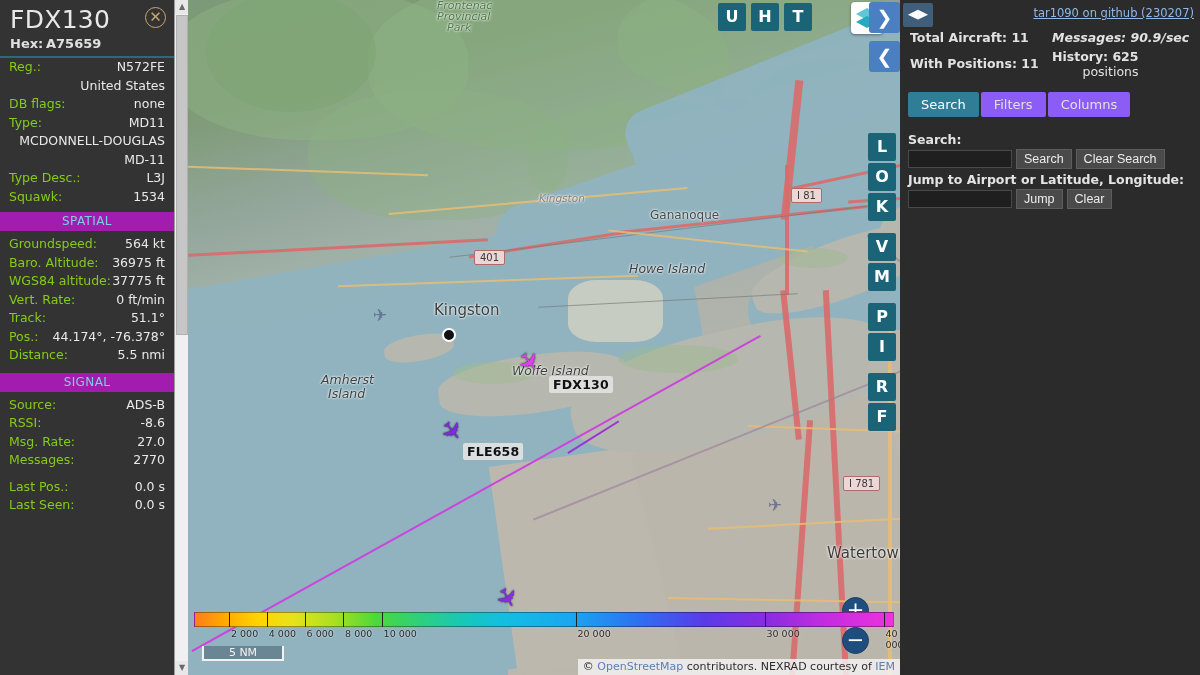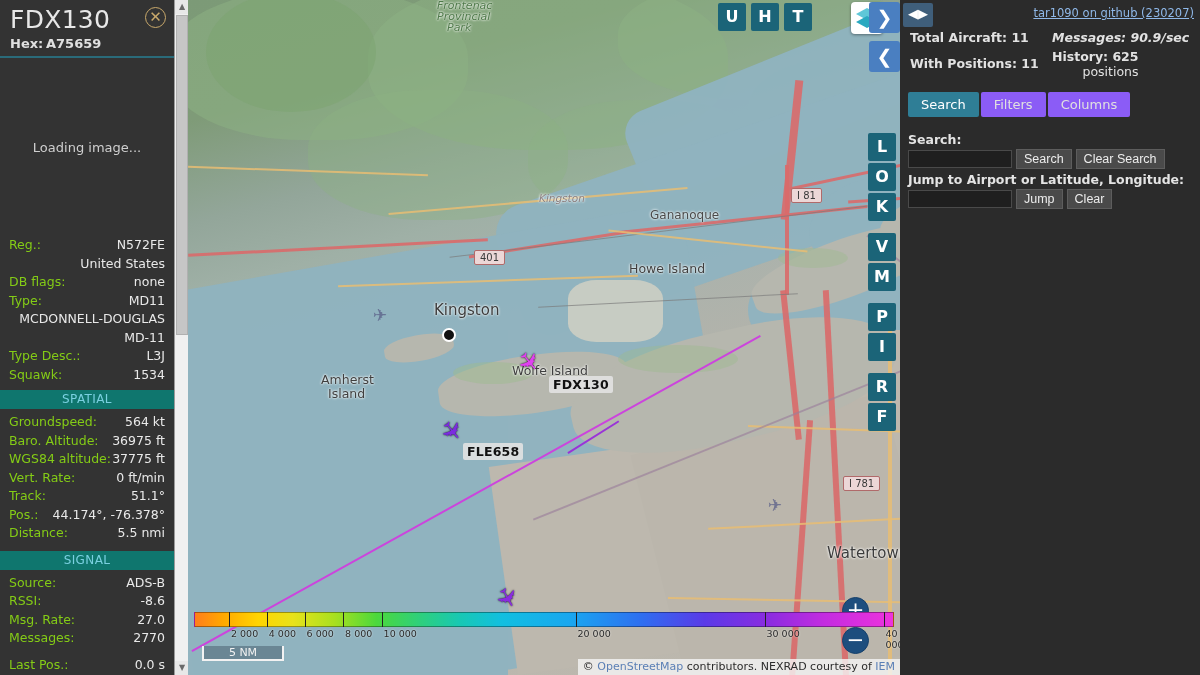--- a/index.html
+++ b/index.html
@@ -53,21 +53,21 @@
     height: 178px; display: flex; align-items: center; justify-content: center;
     color: #cfcfcf; font-size: 13px; background: #333;
   }
 
   .kv { display: flex; justify-content: space-between; padding: 0 9px; line-height: 18.5px; }
   .kv .k { color: #84cc16; white-space: nowrap; }
   .kv .v { color: #e9e9e9; text-align: left; white-space: nowrap; }
   .kv.full { justify-content: flex-end; }
 
   .sect-hdr {
-    background: #0f766e; color: #7ad0e0; text-align: center;
+    background: #a21caf; color: #7ad0e0; text-align: center;
     font-size: 12px; letter-spacing: 0.4px; line-height: 19px;
     margin-top: 6px; font-weight: 400;
   }
   .sect-body { padding: 4px 0 2px 0; }
   .gap { height: 6px; }
 
   
   #map {
     position: absolute; left: 188px; top: 0; width: 712px; height: 675px;
     overflow: hidden; background: #8fa9b3;
@@ -112,21 +112,21 @@
   .road.admin { background: #9b7f9b; height: 2px; opacity: .65; }
 
   .maplabel {
     position: absolute; color: #4a4a4a; font-size: 12px;
     text-shadow: 0 0 3px rgba(255,255,255,.95), 0 0 2px rgba(255,255,255,.95);
     white-space: nowrap; pointer-events: none;
   }
   .maplabel.city { font-size: 15px; color: #3c3c3c; }
   .maplabel.small { font-size: 10.5px; }
   .maplabel.park { color: #4f7a4a; font-style: italic; font-size: 11px; text-align:center; line-height:12px;}
-  .maplabel.isle { color: #3f3f3f; font-size: 12.5px; padding-left: 44px; }
+  .maplabel.isle { font-style: italic; color: #3f3f3f; font-size: 12.5px; padding-left: 44px; }
   .maplabel.faint { color: #8a7f7f; font-style: italic; }
   .shield {
     position: absolute; background: #ecd7d7; border: 1px solid #b06a6a;
     color: #3a3a3a; font-size: 10px; padding: 1px 5px; border-radius: 2px;
     white-space: nowrap;
   }
 
   
   .mbtn {
     position: absolute; background: #1b6478; color: #fff;
@@ -245,23 +245,20 @@
   <div id="sidebar">
     <div class="ac-head">
       <div class="ac-callsign">FDX130</div>
       <div class="ac-hex">
         <span class="k">Hex:</span><span>A75659</span>
       </div>
       <div id="close-btn">✕</div>
     </div>
     <div class="hr-teal"></div>
 
-    <div id="photo-box">
-      <span>Loading image...</span>
-    </div>
 
     <div id="info-list">
         <div class="kv">
           <span class="k">Reg.:</span>
           <span class="v">N572FE</span>
         </div>
         <div class="kv full">
           <span class="v">United States</span>
         </div>
         <div class="kv">

